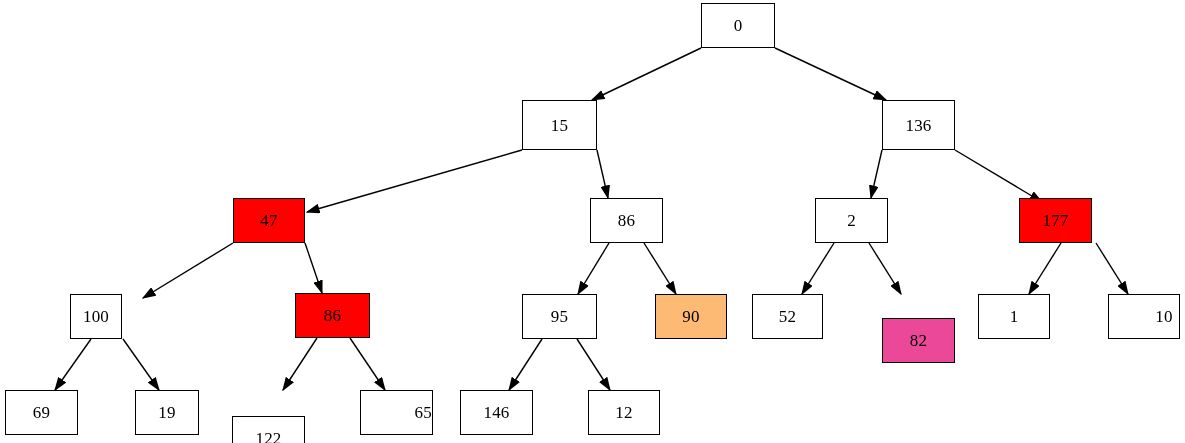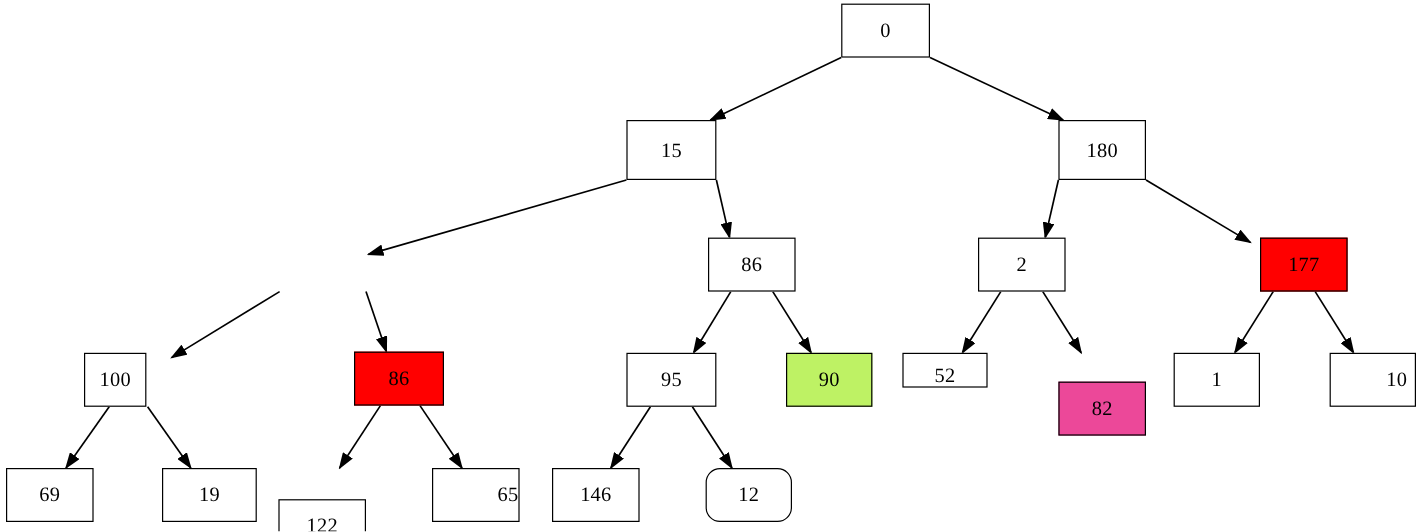--- a/index.html
+++ b/index.html
@@ -90,68 +90,71 @@
   </svg>
 
   <div id="node-layer">
       <div class="tree-node" style="left: 701px; top: 3px; width: 74px; height: 45px; background: rgb(255, 255, 255);">
         <span class="node-label">0</span>
       </div>
       <div class="tree-node" style="left: 522px; top: 100px; width: 75px; height: 50px; background: rgb(255, 255, 255);">
         <span class="node-label">15</span>
       </div>
       <div class="tree-node" style="left: 882px; top: 100px; width: 73px; height: 50px; background: rgb(255, 255, 255);">
-        <span class="node-label">180</span>
+        <span class="node-label">136</span>
+      </div>
+      <div class="tree-node filled" style="left: 233px; top: 198px; width: 72px; height: 45px; background: rgb(255, 0, 0);">
+        <span class="node-label">47</span>
       </div>
       <div class="tree-node" style="left: 590px; top: 198px; width: 73px; height: 45px; background: rgb(255, 255, 255);">
         <span class="node-label">86</span>
       </div>
       <div class="tree-node" style="left: 815px; top: 198px; width: 73px; height: 45px; background: rgb(255, 255, 255);">
         <span class="node-label">2</span>
       </div>
-      <div class="tree-node filled" style="left: 1050px; top: 198px; width: 73px; height: 45px; background: rgb(255, 0, 0); text-align: right;">
+      <div class="tree-node filled" style="left: 1019px; top: 198px; width: 73px; height: 45px; background: rgb(255, 0, 0); text-align: right;">
         <span class="node-label">177</span>
       </div>
       <div class="tree-node" style="left: 70px; top: 294px; width: 52px; height: 45px; background: rgb(255, 255, 255);">
         <span class="node-label">100</span>
       </div>
       <div class="tree-node filled" style="left: 295px; top: 293px; width: 75px; height: 45px; background: rgb(255, 0, 0);">
         <span class="node-label">86</span>
       </div>
       <div class="tree-node" style="left: 522px; top: 294px; width: 75px; height: 45px; background: rgb(255, 255, 255);">
         <span class="node-label">95</span>
       </div>
-      <div class="tree-node" style="left: 655px; top: 294px; width: 72px; height: 45px; background: #bef264;">
+      <div class="tree-node" style="left: 655px; top: 294px; width: 72px; height: 45px; background: #fdba74;">
         <span class="node-label">90</span>
       </div>
-      <div class="tree-node" style="left: 752px; top: 294px; width: 71px; height: 29px; background: rgb(255, 255, 255); align-items: flex-end;">
+      <div class="tree-node" style="left: 752px; top: 294px; width: 71px; height: 45px; background: rgb(255, 255, 255);">
         <span class="node-label">52</span>
       </div>
       <div class="tree-node" style="left: 882px; top: 294px; width: 73px; height: 45px; background: #ec4899; margin-top: 24px;">
         <span class="node-label">82</span>
       </div>
       <div class="tree-node" style="left: 978px; top: 294px; width: 72px; height: 45px; background: rgb(255, 255, 255);">
         <span class="node-label">1</span>
       </div>
       <div class="tree-node" style="left: 1108px; top: 294px; width: 72px; height: 45px; background: rgb(255, 255, 255); padding-left: 40px;">
         <span class="node-label">10</span>
       </div>
       <div class="tree-node" style="left: 5px; top: 390px; width: 73px; height: 45px; background: rgb(255, 255, 255);">
         <span class="node-label">69</span>
       </div>
-      <div class="tree-node" style="left: 135px; top: 390px; width: 79px; height: 45px; background: rgb(255, 255, 255);">
+      <div class="tree-node" style="left: 135px; top: 390px; width: 64px; height: 45px; background: rgb(255, 255, 255);">
         <span class="node-label">19</span>
       </div>
       <div class="tree-node" style="left: 232px; top: 390px; width: 73px; height: 45px; background: rgb(255, 255, 255); margin-top: 26px;">
         <span class="node-label">122</span>
       </div>
       <div class="tree-node" style="left: 360px; top: 390px; width: 73px; height: 45px; background: rgb(255, 255, 255); justify-content: flex-end;">
         <span class="node-label">65</span>
       </div>
       <div class="tree-node" style="left: 460px; top: 390px; width: 73px; height: 45px; background: rgb(255, 255, 255);">
         <span class="node-label">146</span>
       </div>
-      <div class="tree-node" style="left: 588px; top: 390px; width: 72px; height: 45px; background: rgb(255, 255, 255); border-radius: 12px;">
+      <div class="tree-node" style="left: 588px; top: 390px; width: 72px; height: 45px; background: rgb(255, 255, 255);">
         <span class="node-label">12</span>
       </div>
     </div>
 
 </div>
 
 </body></html>

